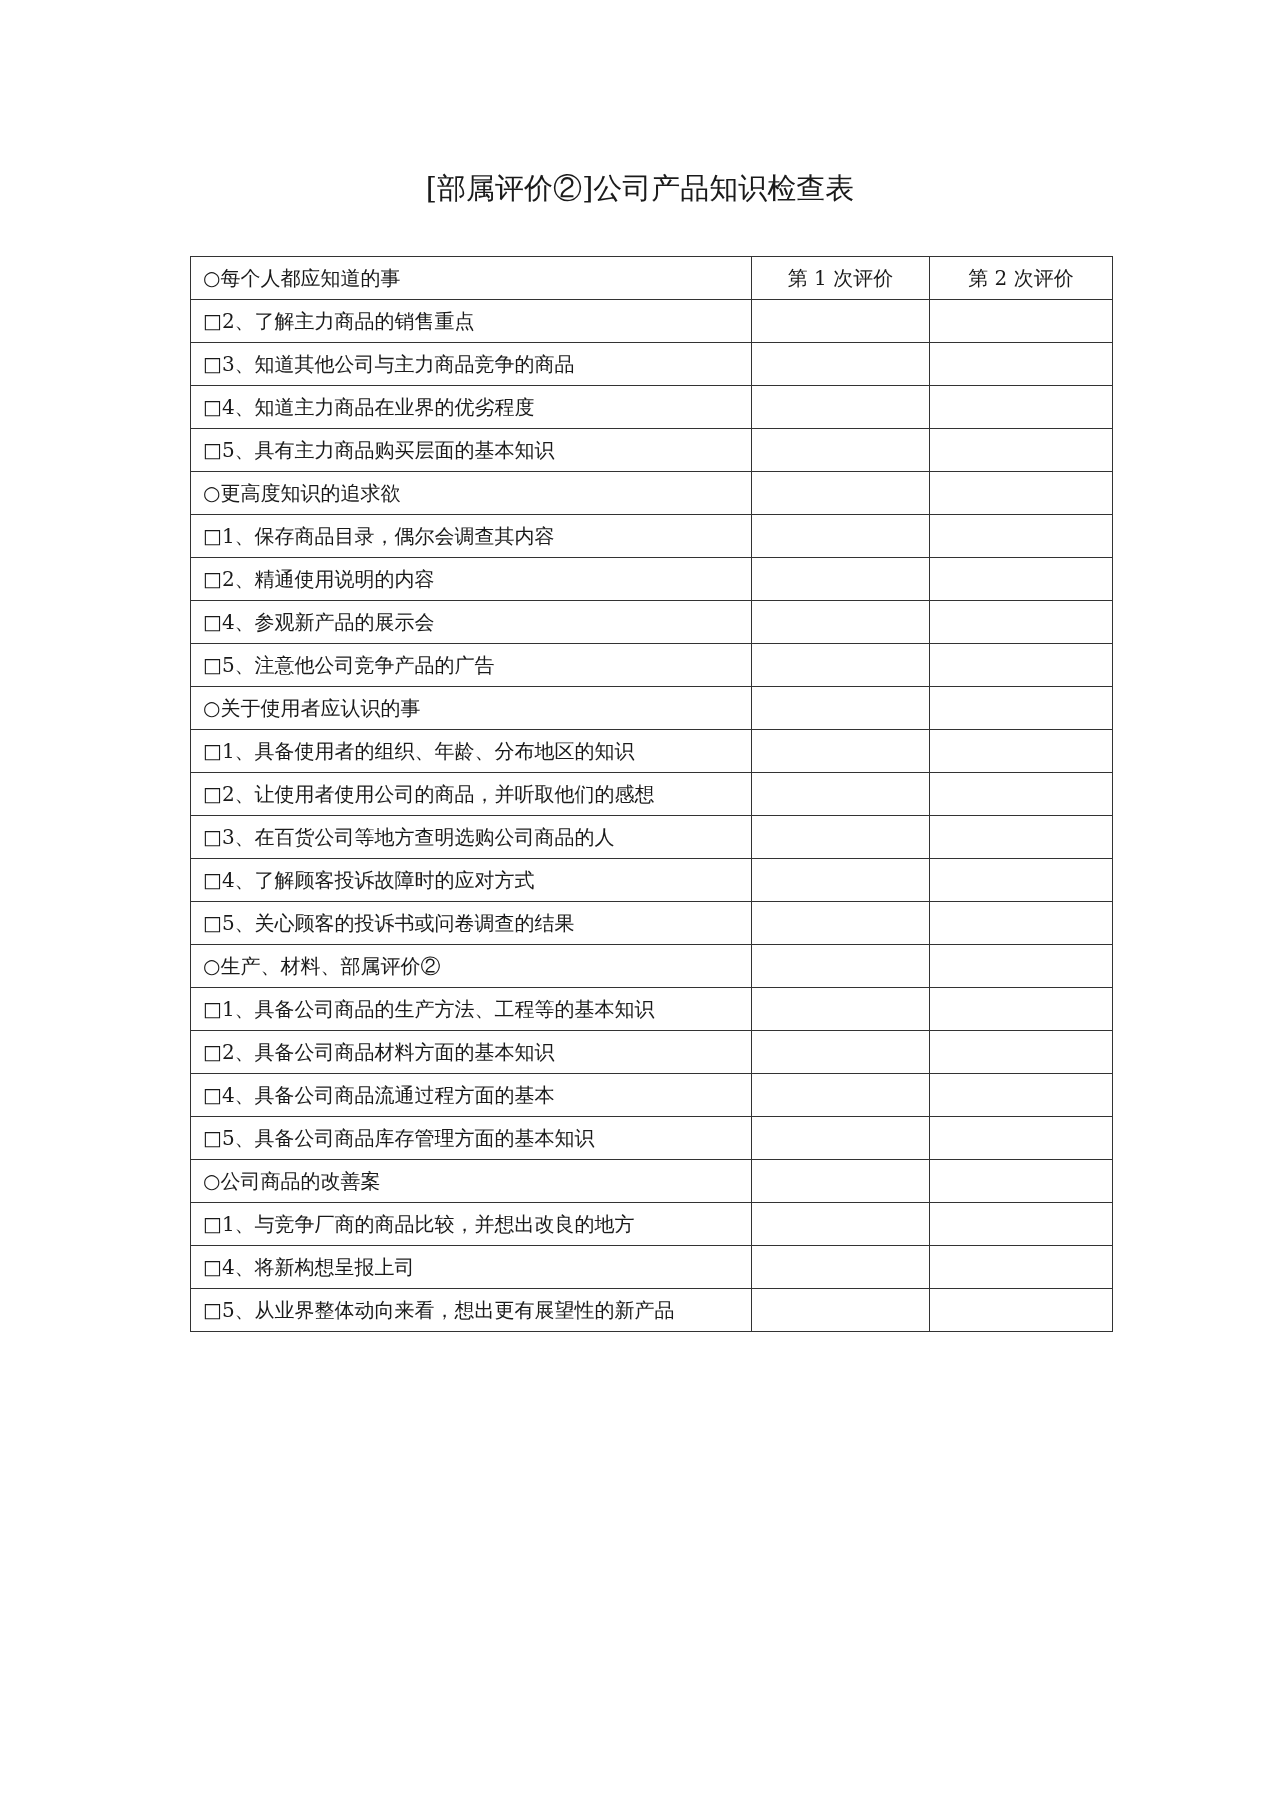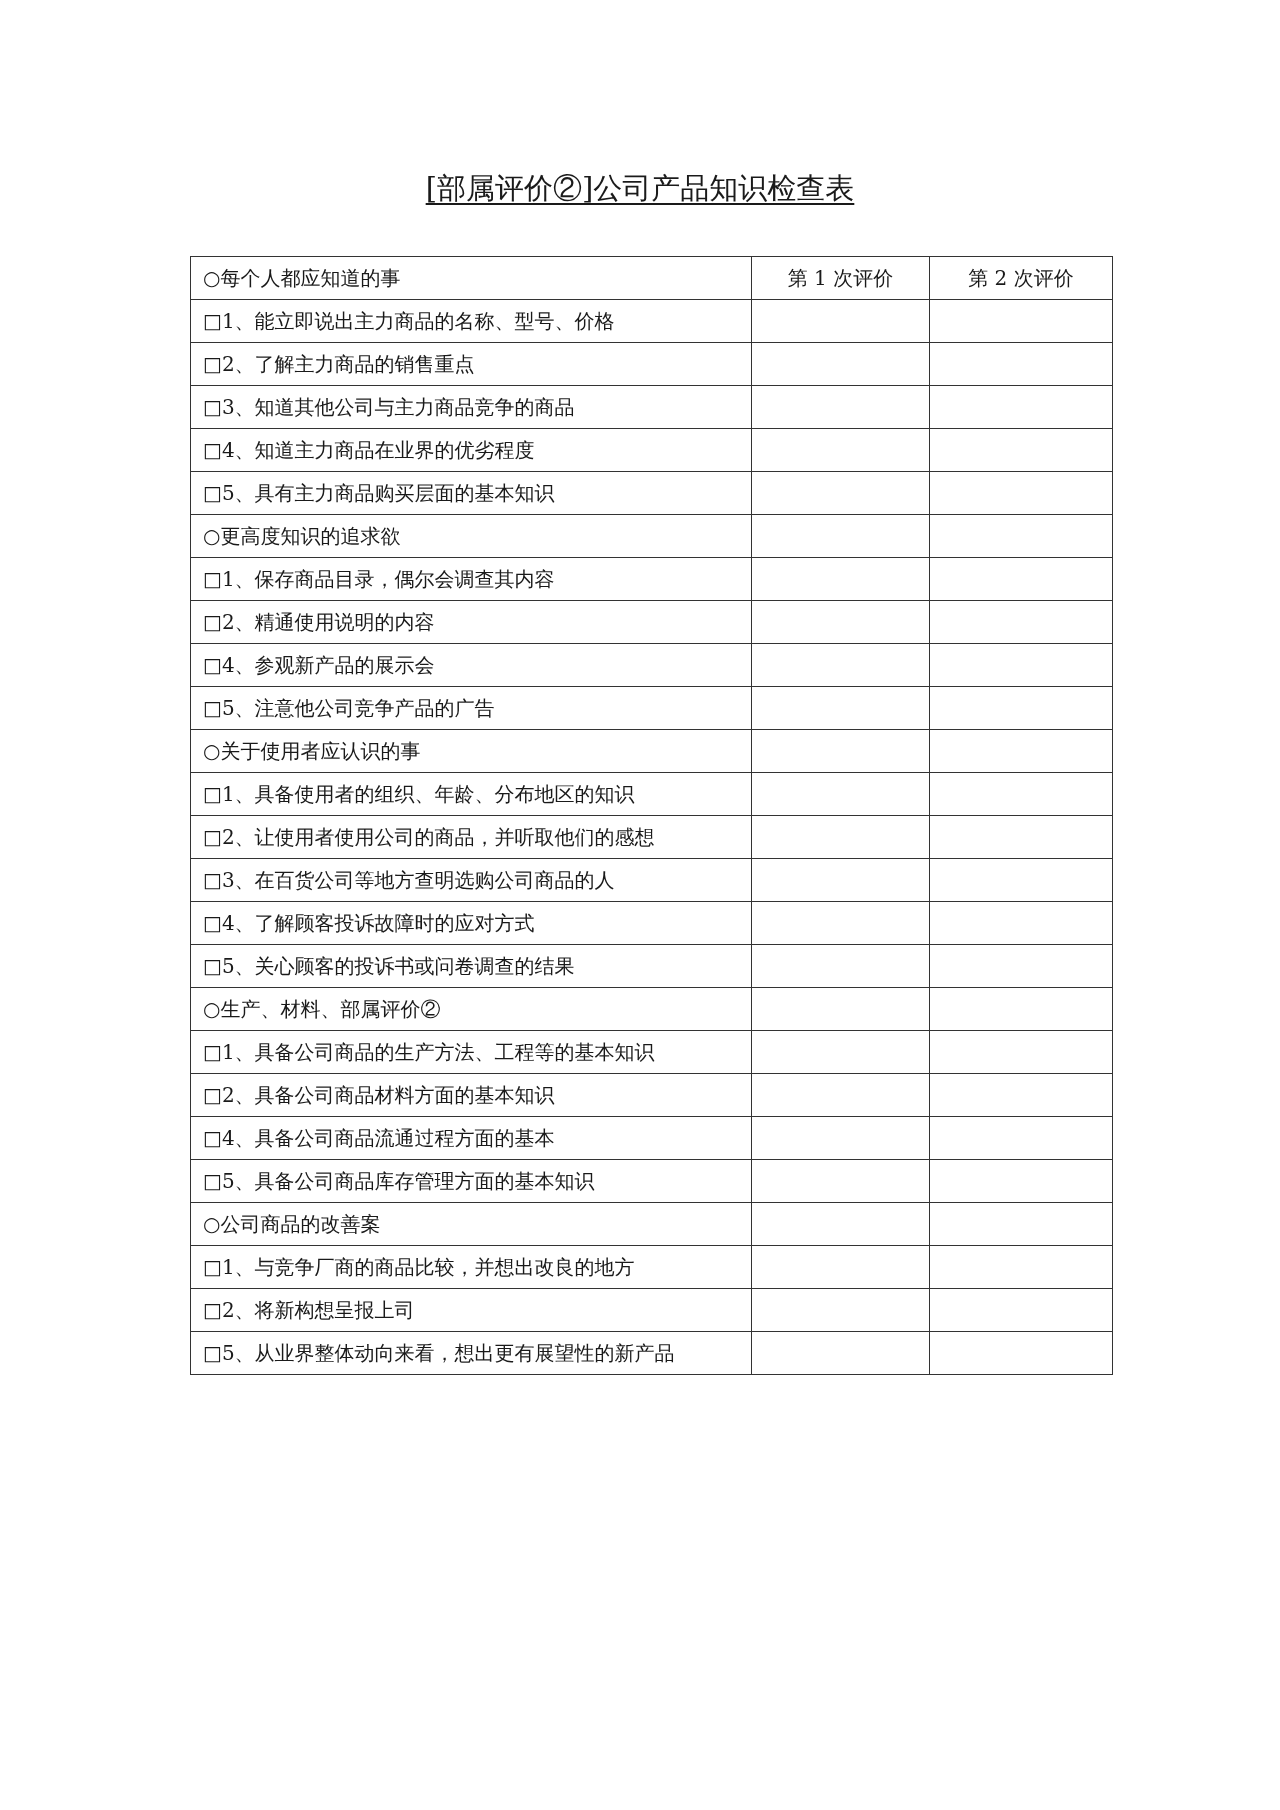--- a/index.html
+++ b/index.html
@@ -1,21 +1,21 @@
 <!DOCTYPE html>
 <html><head>
 <meta charset="utf-8">
 <style>
   html, body { margin: 0; padding: 0; background: #ffffff; }
   body { width: 1280px; height: 1810px; position: relative; font-family: "DejaVu Serif", "Liberation Serif", serif; color: #1a1a1a; }
   .title {
     position: absolute; left: 0; width: 1280px; top: 168px;
     text-align: center; font-size: 29px; line-height: 40px;
   }
-  .title span { text-decoration: underline; text-underline-offset: 5px; text-decoration-thickness: 2px; }
+  .title span { text-underline-offset: 5px; text-decoration-thickness: 2px; }
   table.check {
     position: absolute; left: 190px; top: 256px;
     width: 922px; border-collapse: collapse; table-layout: fixed;
   }
   table.check td {
     border: 1.5px solid #333;
     height: 42px; padding: 0 0 0 12px;
     font-size: 20px; line-height: 42px; white-space: nowrap; overflow: hidden;
     box-sizing: border-box;
   }
@@ -36,25 +36,20 @@
       <col class="c1">
       <col class="c2">
       <col class="c3">
     </colgroup>
   <tbody id="tbody">
     <tr>
       <td>○每个人都应知道的事</td>
       <td class="eval">第 1 次评价</td>
       <td class="eval">第 2 次评价</td>
     </tr>
-  <tr>
-        <td>□1、能立即说出主力商品的名称、型号、价格</td>
-        <td class="eval"></td>
-        <td class="eval"></td>
-      </tr>
       <tr>
         <td>□2、了解主力商品的销售重点</td>
         <td class="eval"></td>
         <td class="eval"></td>
       </tr>
       <tr>
         <td>□3、知道其他公司与主力商品竞争的商品</td>
         <td class="eval"></td>
         <td class="eval"></td>
       </tr>
@@ -152,21 +147,21 @@
         <td>○公司商品的改善案</td>
         <td class="eval"></td>
         <td class="eval"></td>
       </tr>
       <tr>
         <td>□1、与竞争厂商的商品比较，并想出改良的地方</td>
         <td class="eval"></td>
         <td class="eval"></td>
       </tr>
       <tr>
-        <td>□2、将新构想呈报上司</td>
+        <td>□4、将新构想呈报上司</td>
         <td class="eval"></td>
         <td class="eval"></td>
       </tr>
       <tr>
         <td>□5、从业界整体动向来看，想出更有展望性的新产品</td>
         <td class="eval"></td>
         <td class="eval"></td>
       </tr>
     </tbody>
 </table>

